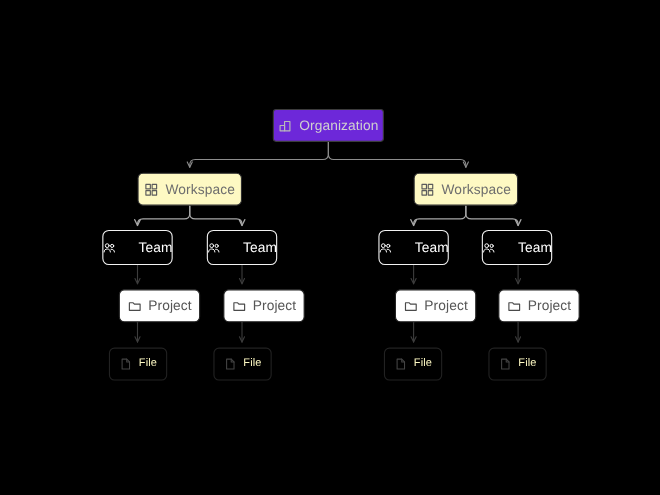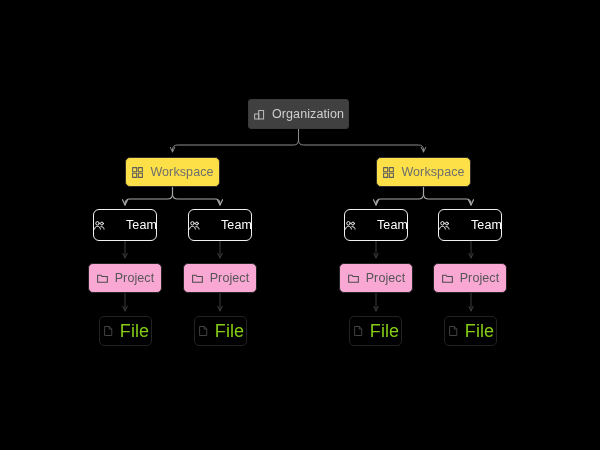--- a/index.html
+++ b/index.html
@@ -44,59 +44,60 @@
   }
   .node .ico {
     display: inline-flex;
     align-items: center;
     justify-content: center;
     flex: none;
   }
 
   
   .n-org {
-    background: #404040;
+    background: #6d28d9;
     border: 1px solid #3c3c3c;
     color: #cfcfcf;
     font-size: 12.5px;
     border-radius: 3px;
   }
   .n-org .ico svg { stroke: #b9b9b9; }
 
   .n-workspace {
-    background: #fde047;
+    background: #fef9c3;
     border: 1px solid #2e2e2e;
     color: #6e6e6e;
     font-size: 12.5px;
   }
   .n-workspace .ico svg { stroke: #5c5c5c; }
 
   .n-team {
     background: #000000;
     border: 1.6px solid #f2f2f2;
     color: #ffffff;
     font-size: 12.5px;
     border-radius: 6px;
     gap: 20px;
   }
   .n-team .ico svg { stroke: #ffffff; }
 
   .n-project {
-    background: #f9a8d4;
+    background: #ffffff;
     border: 1px solid #232323;
     color: #565656;
     font-size: 12.5px;
+    margin-left: 20px;
   }
   .n-project .ico svg { stroke: #4a4a4a; }
 
   .n-file {
     background: #000000;
     border: 1px solid #222222;
-    color: #84cc16;
-    font-size: 18px;
+    color: #fef9c3;
+    font-size: 10px;
   }
   .n-file .ico svg { stroke: #444444; }
 </style>
 </head>
 <body>
 
 <div id="stage">
 
   <svg class="edges" viewBox="0 0 600 450" xmlns="http://www.w3.org/2000/svg">
     <defs>

